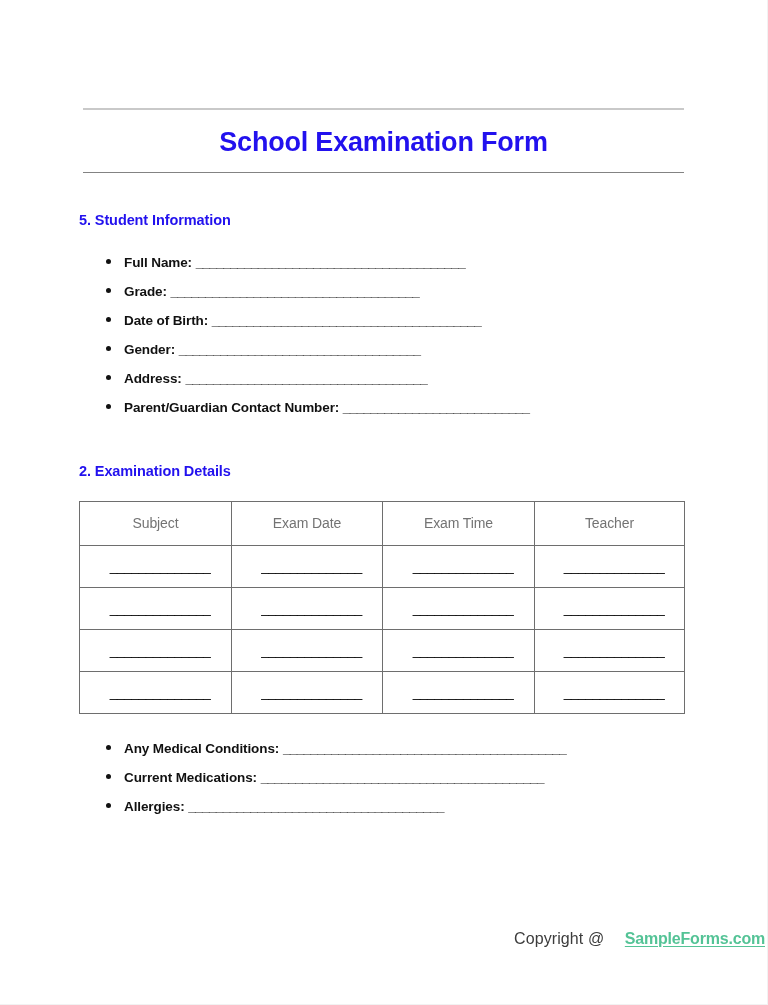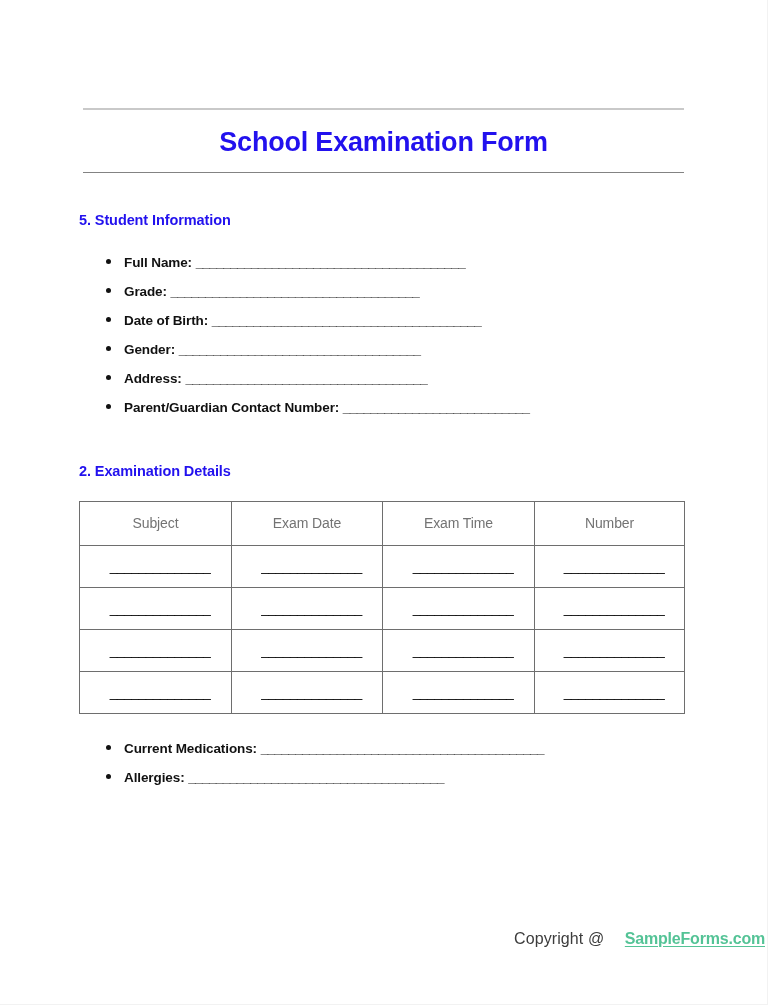--- a/index.html
+++ b/index.html
@@ -209,21 +209,21 @@
         <col class="col-1">
           <col class="col-2">
           <col class="col-3">
           <col class="col-4">
       </colgroup>
       <thead>
         <tr>
           <th>Subject</th>
           <th>Exam Date</th>
           <th>Exam Time</th>
-          <th>Number</th>
+          <th>Teacher</th>
         </tr>
       </thead>
       <tbody>
         <tr>
           <td>______________</td>
           <td>______________</td>
           <td>______________</td>
           <td>______________</td>
         </tr>
         <tr>
@@ -242,20 +242,24 @@
           <td>______________</td>
           <td>______________</td>
           <td>______________</td>
           <td>______________</td>
         </tr>
       </tbody>
     </table>
 
 
     <ul class="field-list first">
+      <li>
+        <span class="bullet"></span><span>Any Medical Conditions:</span>
+        <span class="blank">_________________________________________</span>
+      </li>
       <li>
         <span class="bullet"></span><span>Current Medications:</span>
         <span class="blank">_________________________________________</span>
       </li>
       <li>
         <span class="bullet"></span><span>Allergies:</span>
         <span class="blank">_____________________________________</span>
       </li>
     </ul>
 

